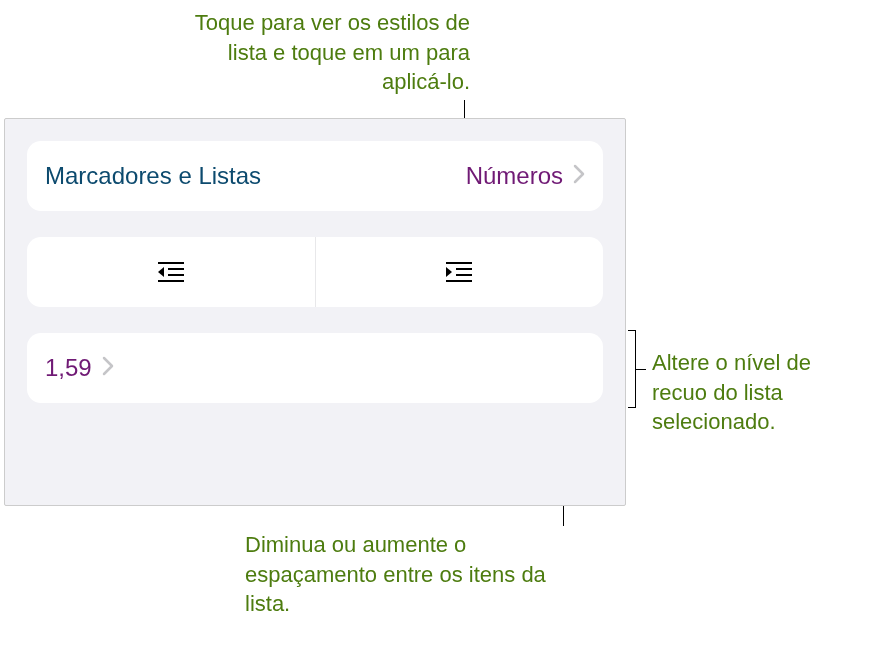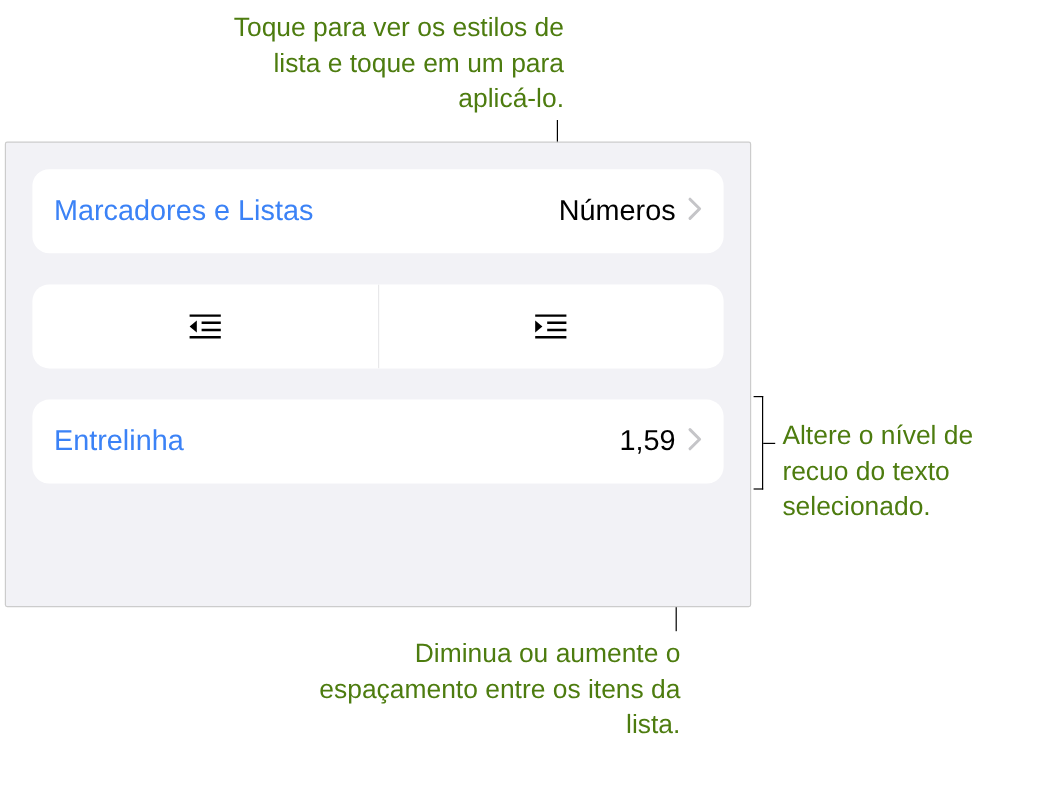--- a/index.html
+++ b/index.html
@@ -27,23 +27,22 @@
       text-align: right;
     }
     .callout-right {
       top: 348px;
       left: 652px;
       width: 220px;
       text-align: left;
     }
     .callout-bottom {
       top: 530px;
-      left: 257px;
+      left: 245px;
       width: 310px;
-      text-align: right;
     }
     .callout-line {
       position: absolute;
       background: #000;
     }
     .panel {
       position: absolute;
       top: 118px;
       left: 4px;
       width: 622px;
@@ -95,26 +94,26 @@
     }
     .row {
       height: 70px;
       display: flex;
       align-items: center;
       padding: 0 18px;
       cursor: pointer;
     }
     .row-label {
       font-size: 24px;
-      color: #3b82f6;
+      color: #0c4a6e;
       flex: 1;
     }
     .row-value {
       font-size: 24px;
-      color: #000000;
+      color: #701a75;
       margin-right: 10px;
     }
     .chevron {
       color: #c5c5c8;
     }
     .chevron svg {
       width: 12px;
       height: 20px;
     }
     .gap {
@@ -142,21 +141,21 @@
       position: absolute;
       border-right: 1px solid #000;
       border-top: 1px solid #000;
       border-bottom: 1px solid #000;
     }
   </style>
 </head>
 <body>
 
 <div class="callout callout-top">Toque para ver os estilos de lista e toque em um para aplicá-lo.</div>
-<div class="callout callout-right">Altere o nível de recuo do texto selecionado.</div>
+<div class="callout callout-right">Altere o nível de recuo do lista selecionado.</div>
 <div class="callout callout-bottom">Diminua ou aumente o espaçamento entre os itens da lista.</div>
 
 <div class="callout-line" style="left:464px; top:100px; width:1px; height:130px;"></div>
 <div class="bracket" style="left:628px; top:330px; width:8px; height:78px;"></div>
 <div class="callout-line" style="left:636px; top:369px; width:10px; height:1px;"></div>
 <div class="callout-line" style="left:563px; top:490px; width:1px; height:36px;"></div>
 
 <div class="panel">
 
   <div class="panel-body">
@@ -195,21 +194,20 @@
             <path d="M4 8 L10 13 L4 18 Z" fill="#000"></path>
           </svg>
         </div>
       </div>
     </div>
 
     <div class="gap"></div>
 
     <div class="row-group">
       <div class="row">
-        <div class="row-label">Entrelinha</div>
         <div class="row-value">1,59</div>
         <div class="chevron">
           <svg viewBox="0 0 12 20">
               <path d="M2 2 L10 10 L2 18" stroke="#c5c5c8" stroke-width="2.5" fill="none" stroke-linecap="round" stroke-linejoin="round"></path>
             </svg>
         </div>
       </div>
     </div>
 
   </div>

